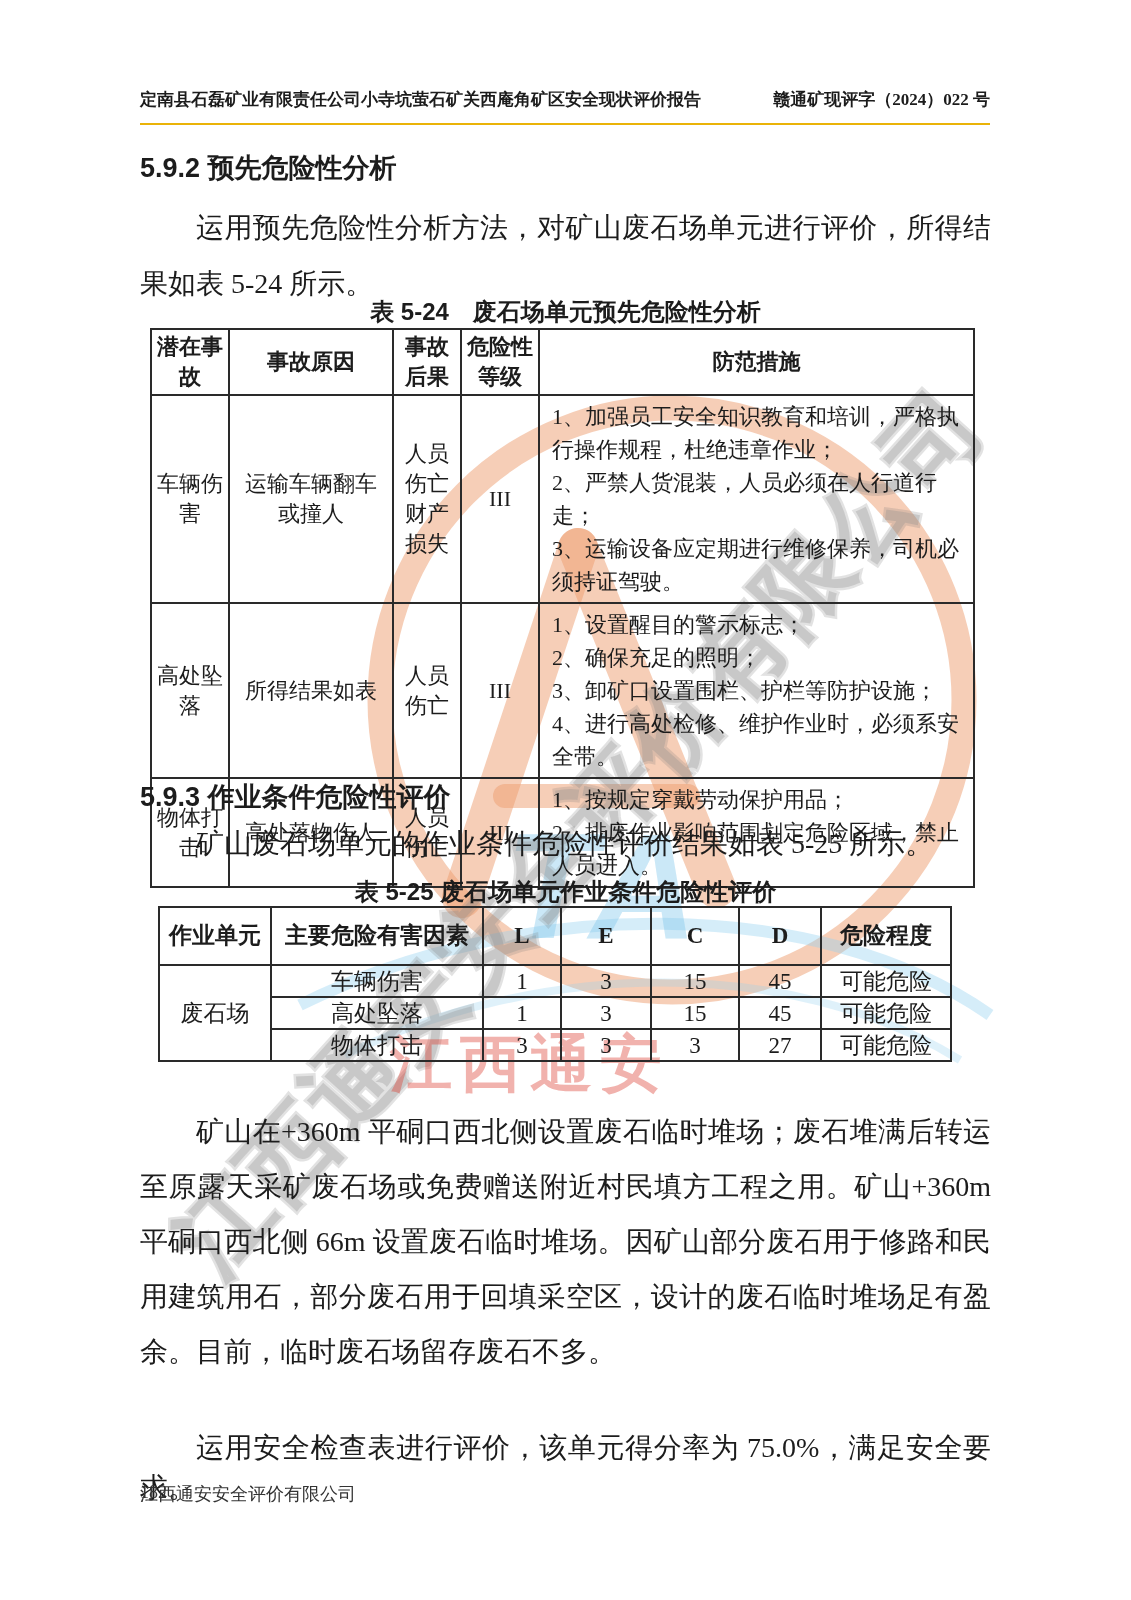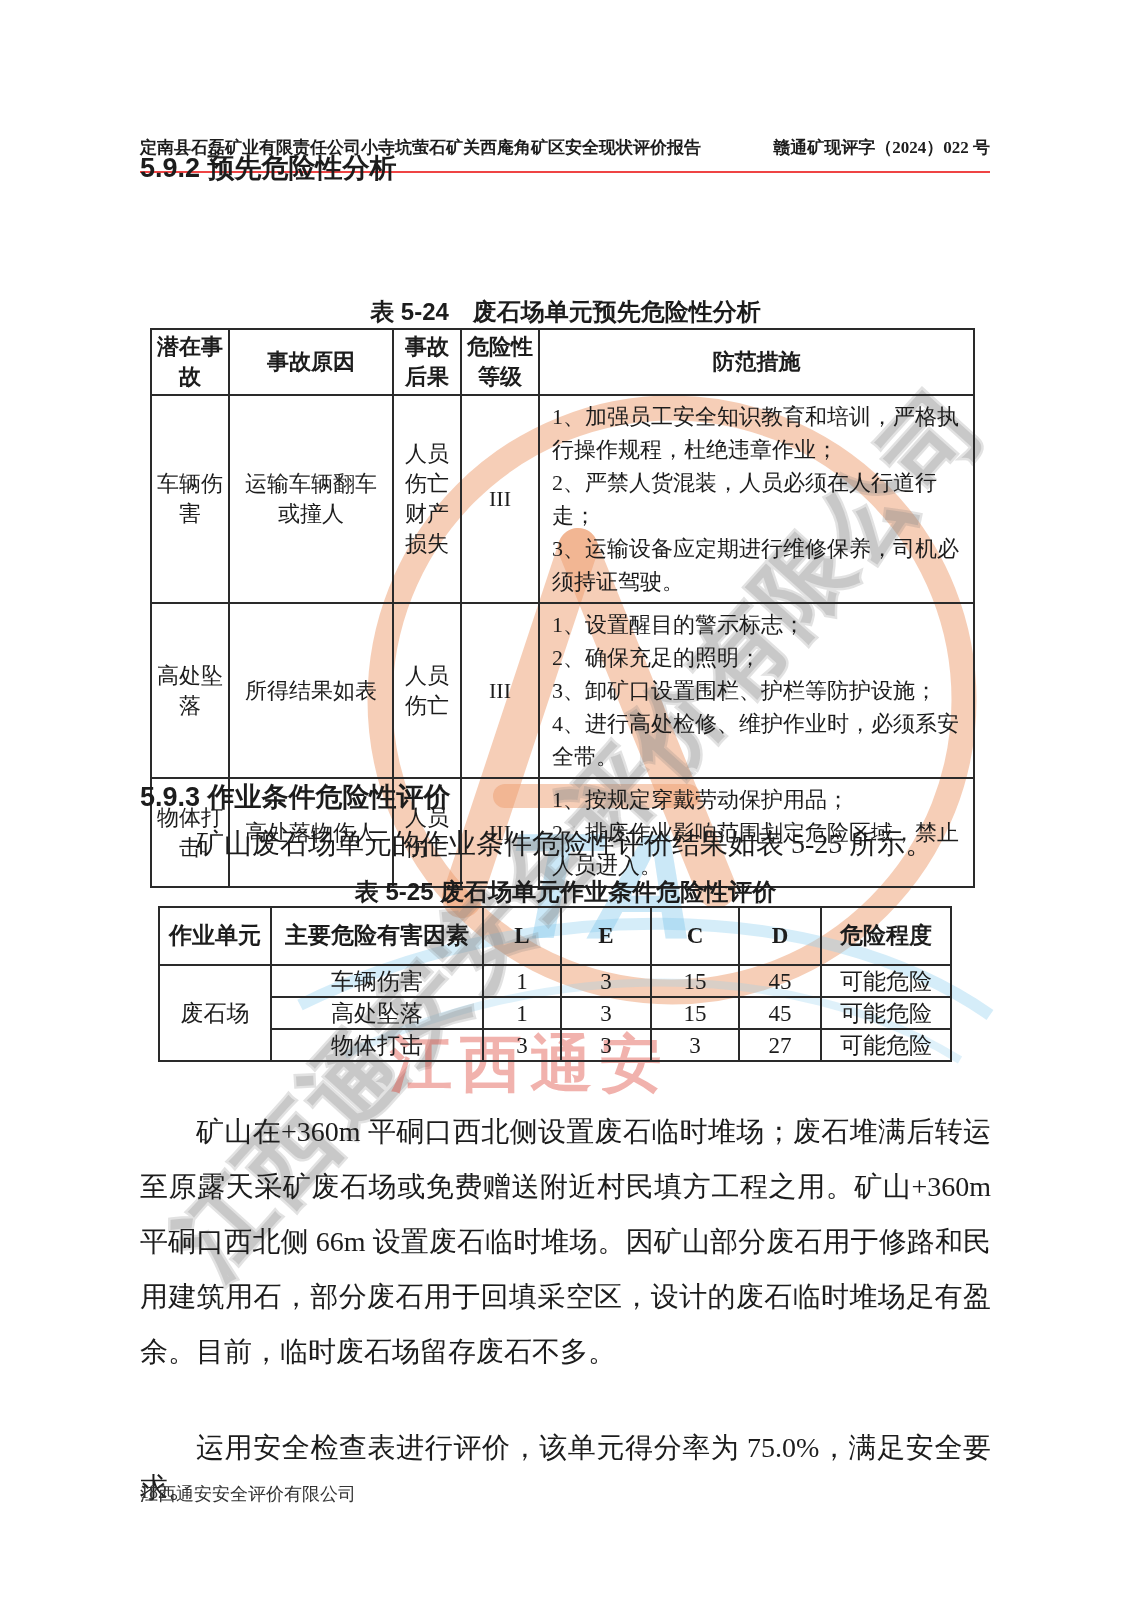--- a/index.html
+++ b/index.html
@@ -34,21 +34,21 @@
     font-family:"Liberation Sans","DejaVu Sans",sans-serif;
     font-weight:bold;font-style:italic;font-size:150px;letter-spacing:4px;
     color:rgba(130,200,235,0.42);
   }
   
   .content{position:absolute;inset:0;z-index:1;}
   .hdr{
     position:absolute;left:140px;top:88px;width:850px;
     display:flex;justify-content:space-between;align-items:flex-end;
     font-size:17px;font-weight:bold;
-    border-bottom:2px solid #ef4444;padding-bottom:12px;margin-top:48px;
+    border-bottom:2px solid #eab308;padding-bottom:12px;
   }
   .h-sec{
     position:absolute;left:140px;
     font-family:"Liberation Sans","DejaVu Sans",sans-serif;
     font-weight:bold;font-size:27px;
   }
   #h592{top:150px;}
   #h593{top:779px;}
   #h594{top:1056px;}
   .para{
@@ -117,20 +117,21 @@
 
   <div class="content">
 
     <div class="hdr">
       <span>定南县石磊矿业有限责任公司小寺坑萤石矿关西庵角矿区安全现状评价报告</span>
       <span>赣通矿现评字（2024）022 号</span>
     </div>
 
     <div class="h-sec" id="h592">5.9.2 预先危险性分析</div>
 
+    <div class="para" id="para1">运用预先危险性分析方法，对矿山废石场单元进行评价，所得结果如表 5-24 所示。</div>
 
     <div class="tbl-caption" id="cap24">表 5-24　废石场单元预先危险性分析</div>
 
     <table id="t24">
       <colgroup>
         <col style="width:78px">
           <col style="width:164px">
           <col style="width:68px">
         <col style="width:78px">
           <col style="width:435px">

